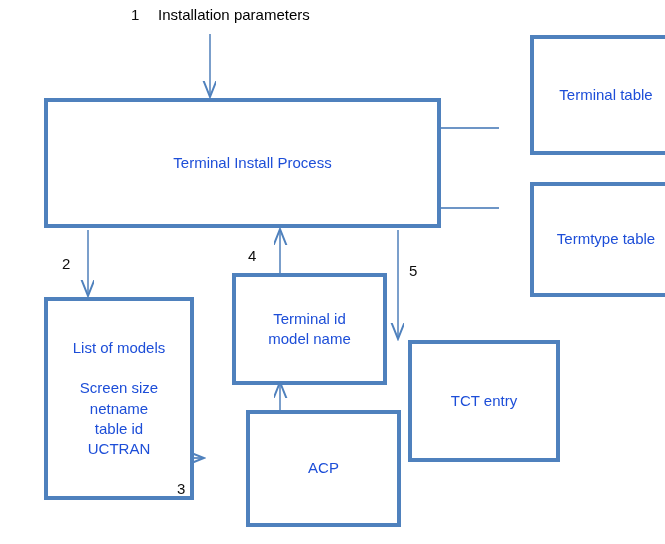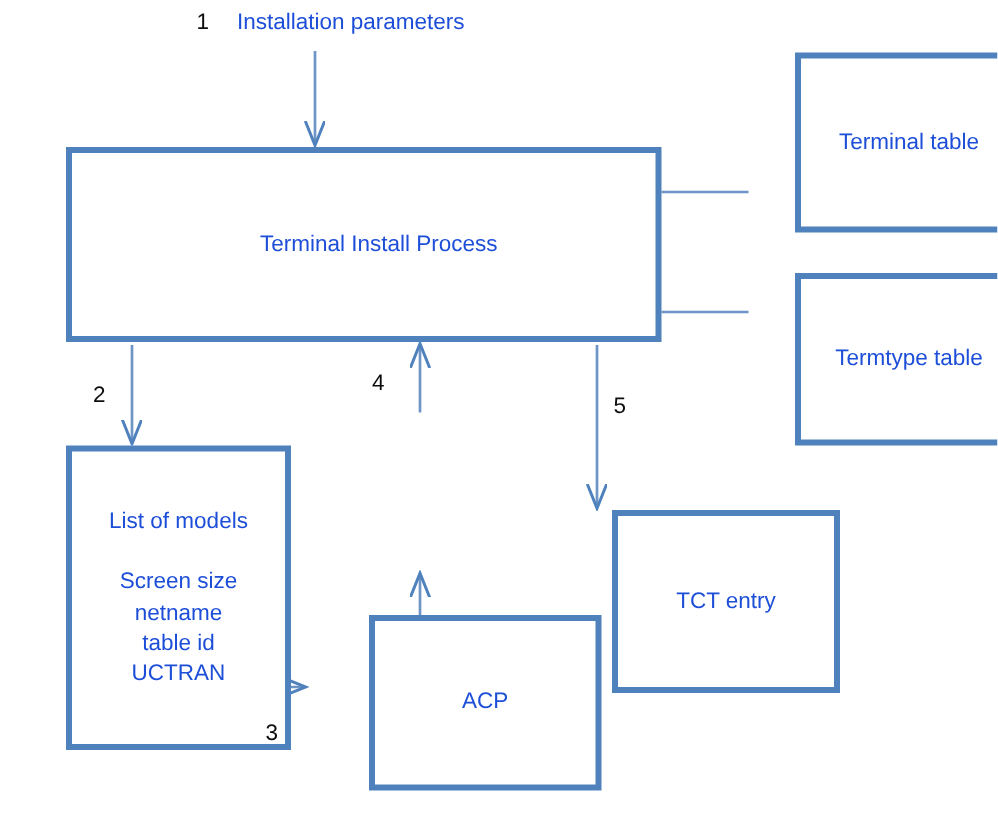--- a/index.html
+++ b/index.html
@@ -57,21 +57,21 @@
   #node-acp {
     left: 216px; top: 410px; width: 155px; height: 117px;
   }
   #node-tct-entry {
     left: 378px; top: 340px; width: 152px; height: 122px;
   }
 
   .text-label {
     position: absolute;
     font-size: 15px;
-    color: #1d4ed8;
+    color: #000000;
     white-space: nowrap;
   }
   #label-installation-parameters { left: 158px; top: 6px; }
 
   .step-number {
     position: absolute;
     font-size: 15px;
     color: #0d0d0d;
   }
   #step-1 { left: 131px; top: 6px; }
@@ -134,20 +134,24 @@
 
   <div class="node" id="node-list-of-models">
     <span class="node-label">List of models
 
 Screen size
 netname
 table id
 UCTRAN</span>
   </div>
 
+  <div class="node" id="node-terminal-id-model-name">
+    <span class="node-label">Terminal id
+model name</span>
+  </div>
 
   <div class="node" id="node-acp">
     <span class="node-label">ACP</span>
   </div>
 
   <div class="node" id="node-tct-entry">
     <span class="node-label">TCT entry</span>
   </div>
 
   <div class="step-number" id="step-2">2</div>

